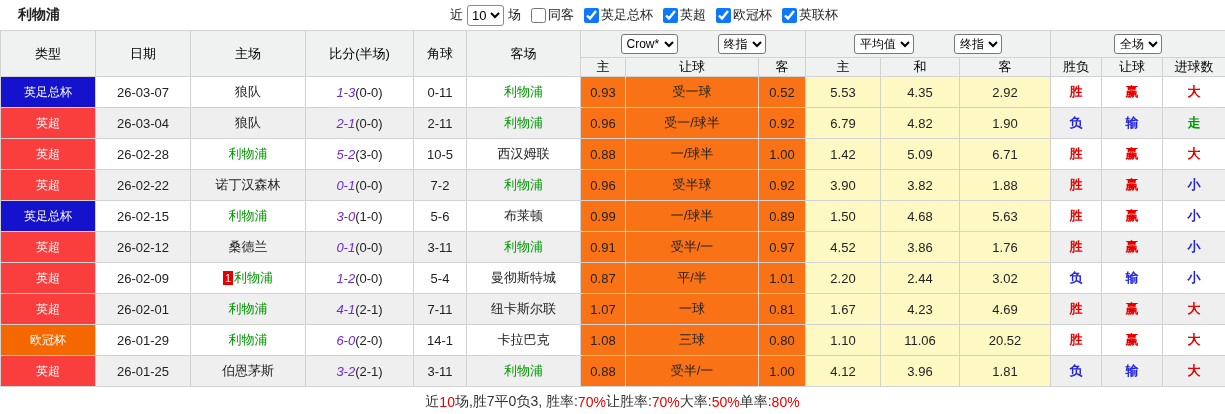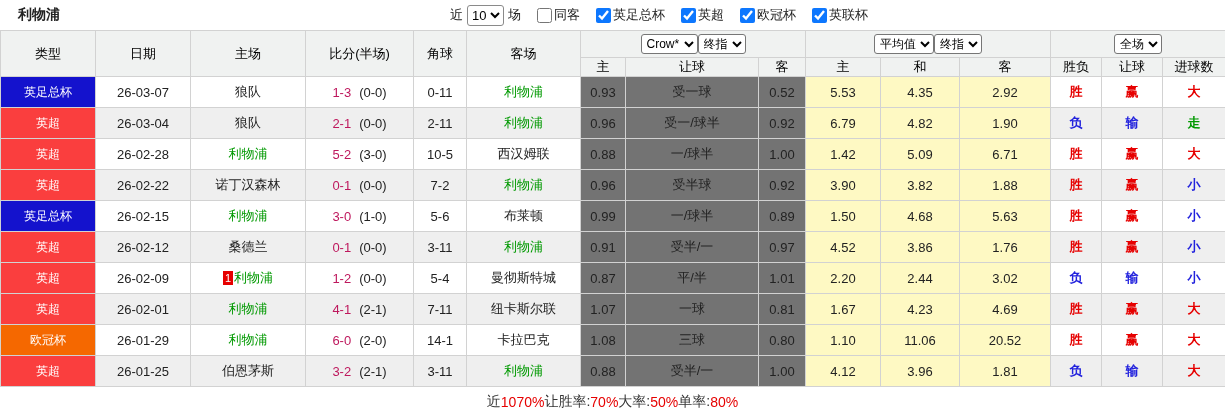--- a/index.html
+++ b/index.html
@@ -5,40 +5,40 @@
   html,body{margin:0;padding:0;}
   body{
     width:1225px;height:414px;overflow:hidden;background:#fff;
     font-family:"Liberation Sans","DejaVu Sans",sans-serif;color:#222;
   }
   
   .topbar{position:relative;height:30px;display:flex;align-items:center;background:#fff;}
   .team-title{margin-left:18px;font-size:14px;font-weight:bold;color:#222;}
   .controls{position:absolute;left:450px;top:0;height:30px;display:flex;align-items:center;font-size:13px;white-space:nowrap;}
   .controls select{margin:0 4px;height:21px;font-size:13px;border:1px solid #8a8a8a;border-radius:3px;background:#fff;}
-  .controls label{display:inline-flex;align-items:center;margin-left:16px;cursor:pointer;}
+  .controls label{display:inline-flex;align-items:center;margin-left:10px;cursor:pointer;}
   .controls input[type=checkbox]{width:15px;height:15px;margin:0 2px 0 0;accent-color:#0d77fe;}
   
   table{border-collapse:collapse;table-layout:fixed;width:1225px;font-size:13px;text-align:center;}
   th,td{border:1px solid #d2d2d2;padding:0;overflow:hidden;white-space:nowrap;}
   thead th{background:#f0f2f1;font-weight:normal;font-size:13px;color:#000;}
   tr.hdr1 th{height:26px;}
   tr.hdr2 th{height:16px;}
-  .ddcell select{font-size:12px;height:20px;border:1px solid #767676;border-radius:3px;background:#fff;margin:0 0;padding:0 1px;}
+  .ddcell select{font-size:12px;height:20px;border:1px solid #767676;border-radius:3px;background:#fff;margin:0 20px;padding:0 1px;}
   tbody td{height:30px;background:#fff;}
   tbody tr:nth-child(even) td.n{background:#efefef;}
-  td.crow{background:#737373;margin-left:44px;}
+  td.crow{background:#f97316;margin-left:44px;}
   td.avg{background:#fef9c3;}
   td.type{color:#fff;font-size:12px;}
   .lgred{background:#fa3e3e;}
   .lgblue{background:#1412cd;}
   .lgorange{background:#f56800;}
   .green{color:#009900;}
-  .sc{color:#be185d;}
-  .half{color:#222;padding-left:8px;}
+  .sc{color:#6d28d9;font-style:italic;}
+  .half{color:#222;}
   .rr{color:#e60000;font-weight:bold;}
   .rb{color:#2222dd;font-weight:bold;}
   .rg{color:#009900;font-weight:bold;}
   .rank{background:#e60000;color:#fff;font-size:11px;padding:0 2px;margin-right:1px;display:inline-block;line-height:14px;}
   .rank:empty{display:none;}
   
   .footer{height:29px;display:flex;align-items:center;justify-content:center;font-size:14px;color:#333;border-bottom:1px solid #c9c9c9;background:#fff;}
   .footer .red{color:#e60000;}
 </style>
 </head>
@@ -291,20 +291,21 @@
       <td class="n rb">负</td>
       <td class="n rb">输</td>
       <td class="n rr">大</td>
     </tr>
   </tbody>
 </table>
 
 <div class="footer">
   <span>近</span>
     <span class="red">10</span>
+    <span>场,胜7平0负3, 胜率:</span>
     <span class="red">70%</span>
     <span> 让胜率:</span>
     <span class="red">70%</span>
     <span> 大率:</span>
     <span class="red">50%</span>
     <span> 单率:</span>
     <span class="red">80%</span>
 </div>
 
 </body></html>

